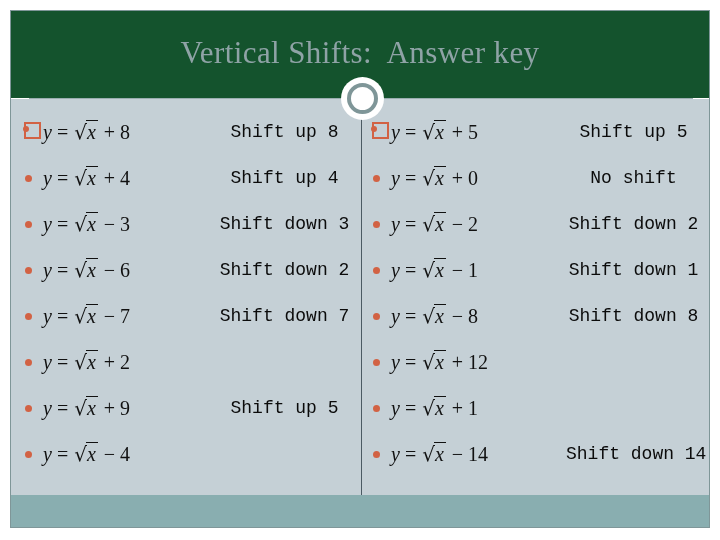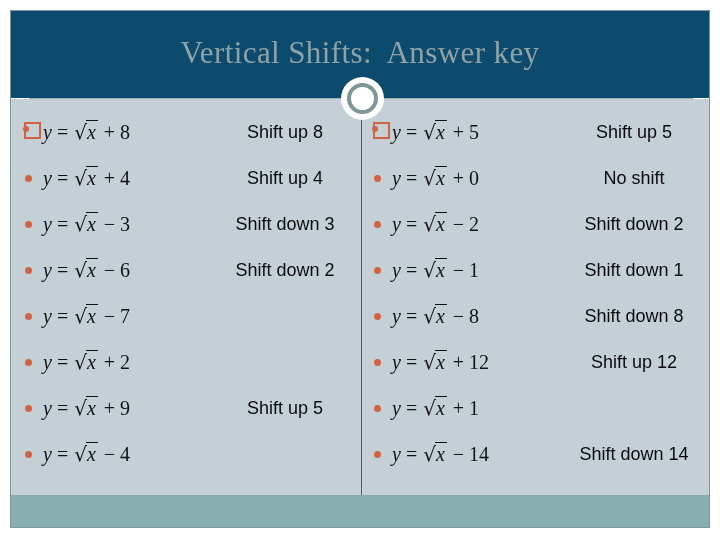--- a/index.html
+++ b/index.html
@@ -26,21 +26,21 @@
     overflow: hidden;
   }
 
   
   .title-band {
     position: absolute;
     left: 0;
     top: 0;
     width: 100%;
     height: 87px;
-    background: #0c4a6e;
+    background: #14532d;
   }
   .slide-title {
     position: absolute;
     left: 0;
     top: 22px;
     width: 100%;
     text-align: center;
     font-family: "Liberation Serif", serif;
     font-size: 31px;
     line-height: 40px;
@@ -203,21 +203,21 @@
   }
   .eq .num {
     font-family: "Liberation Serif", serif;
   }
 
   .answer {
     flex: 1;
     text-align: center;
     font-size: 18px;
     color: #0b0b0b;
-    font-family: Liberation Sans, sans-serif;
+    font-family: Liberation Mono, monospace;
     padding-right: 8px;
     white-space: nowrap;
   }
 </style>
 </head>
 <body>
 
 <div class="slide">
 
   <div class="title-band">
@@ -303,20 +303,21 @@
             <div class="eq">
               <span class="var">y</span>
               <span class="op">=</span>
               <span class="radical">
                 <span class="sign">√</span>
                 <span class="radicand">x</span>
               </span>
               <span class="op">−</span>
               <span class="num">7</span>
             </div>
+            <div class="answer">Shift down 7</div>
           </div>
           <div class="row">
             <div class="bullet-cell">
               <span class="bullet-dot"></span>
             </div>
             <div class="eq">
               <span class="var">y</span>
               <span class="op">=</span>
               <span class="radical">
                 <span class="sign">√</span>
@@ -447,21 +448,20 @@
             <div class="eq">
               <span class="var">y</span>
               <span class="op">=</span>
               <span class="radical">
                 <span class="sign">√</span>
                 <span class="radicand">x</span>
               </span>
               <span class="op">+</span>
               <span class="num">12</span>
             </div>
-            <div class="answer">Shift up 12</div>
           </div>
           <div class="row">
             <div class="bullet-cell">
               <span class="bullet-dot"></span>
             </div>
             <div class="eq">
               <span class="var">y</span>
               <span class="op">=</span>
               <span class="radical">
                 <span class="sign">√</span>

